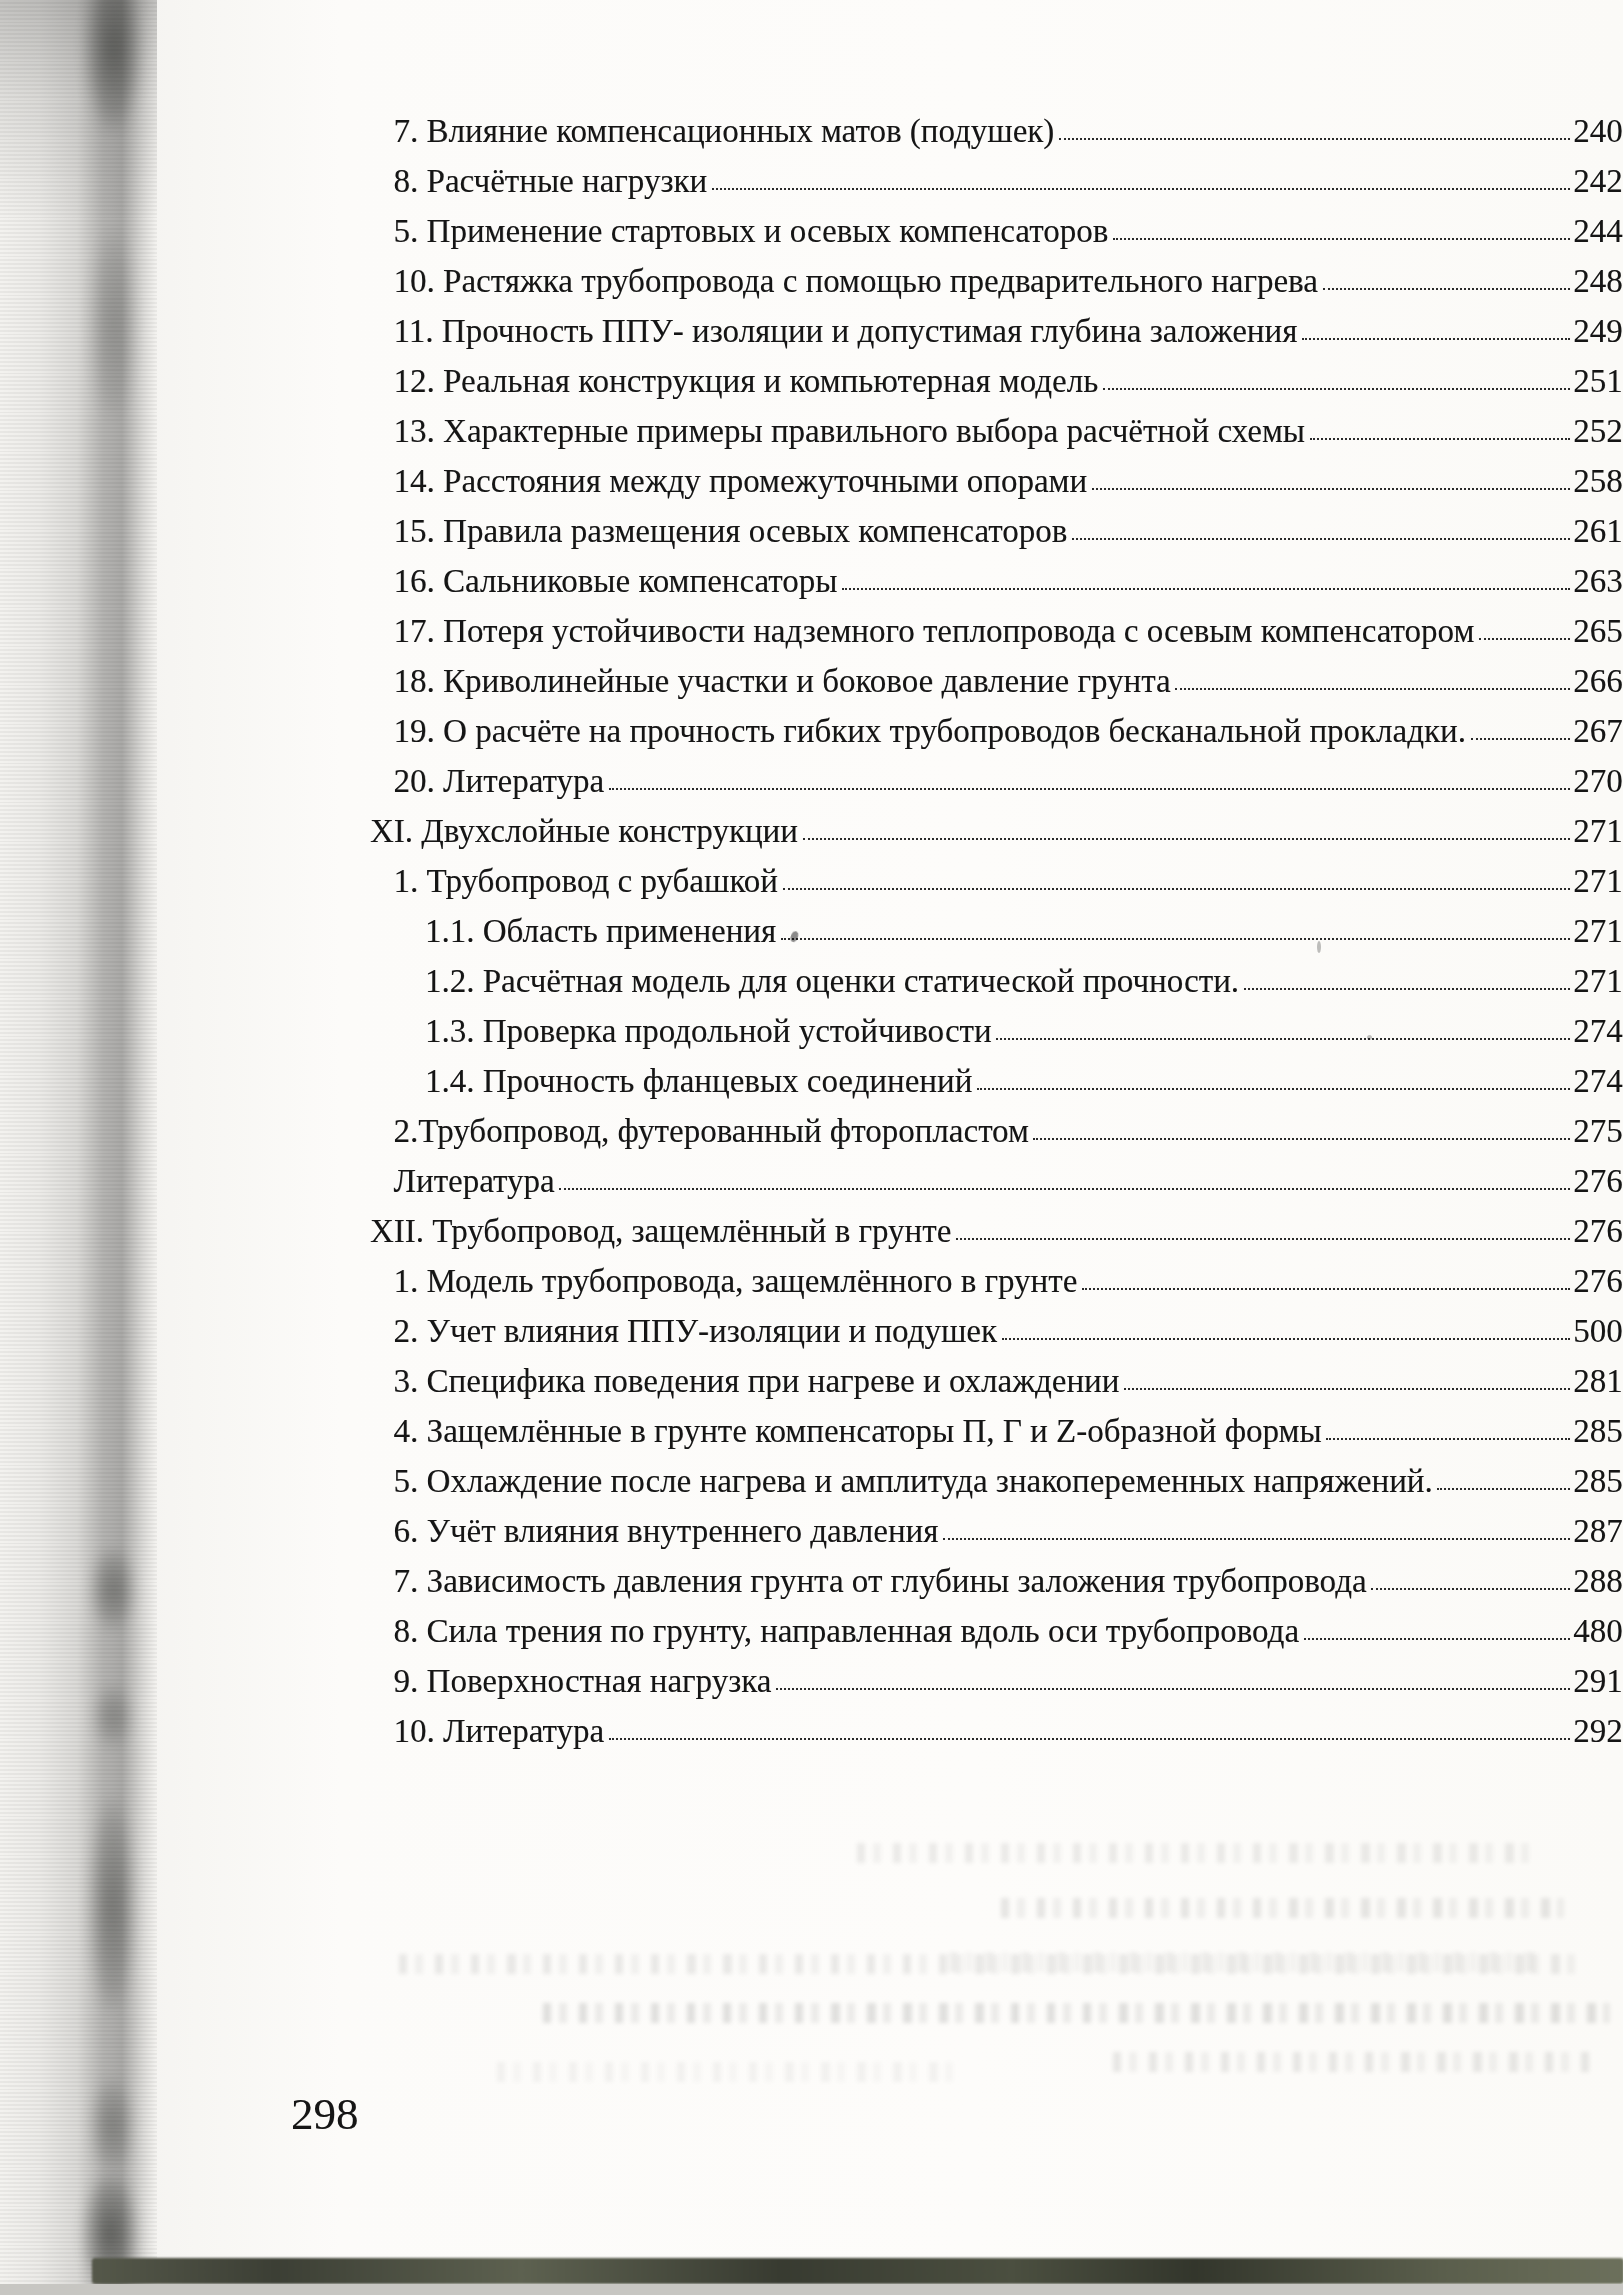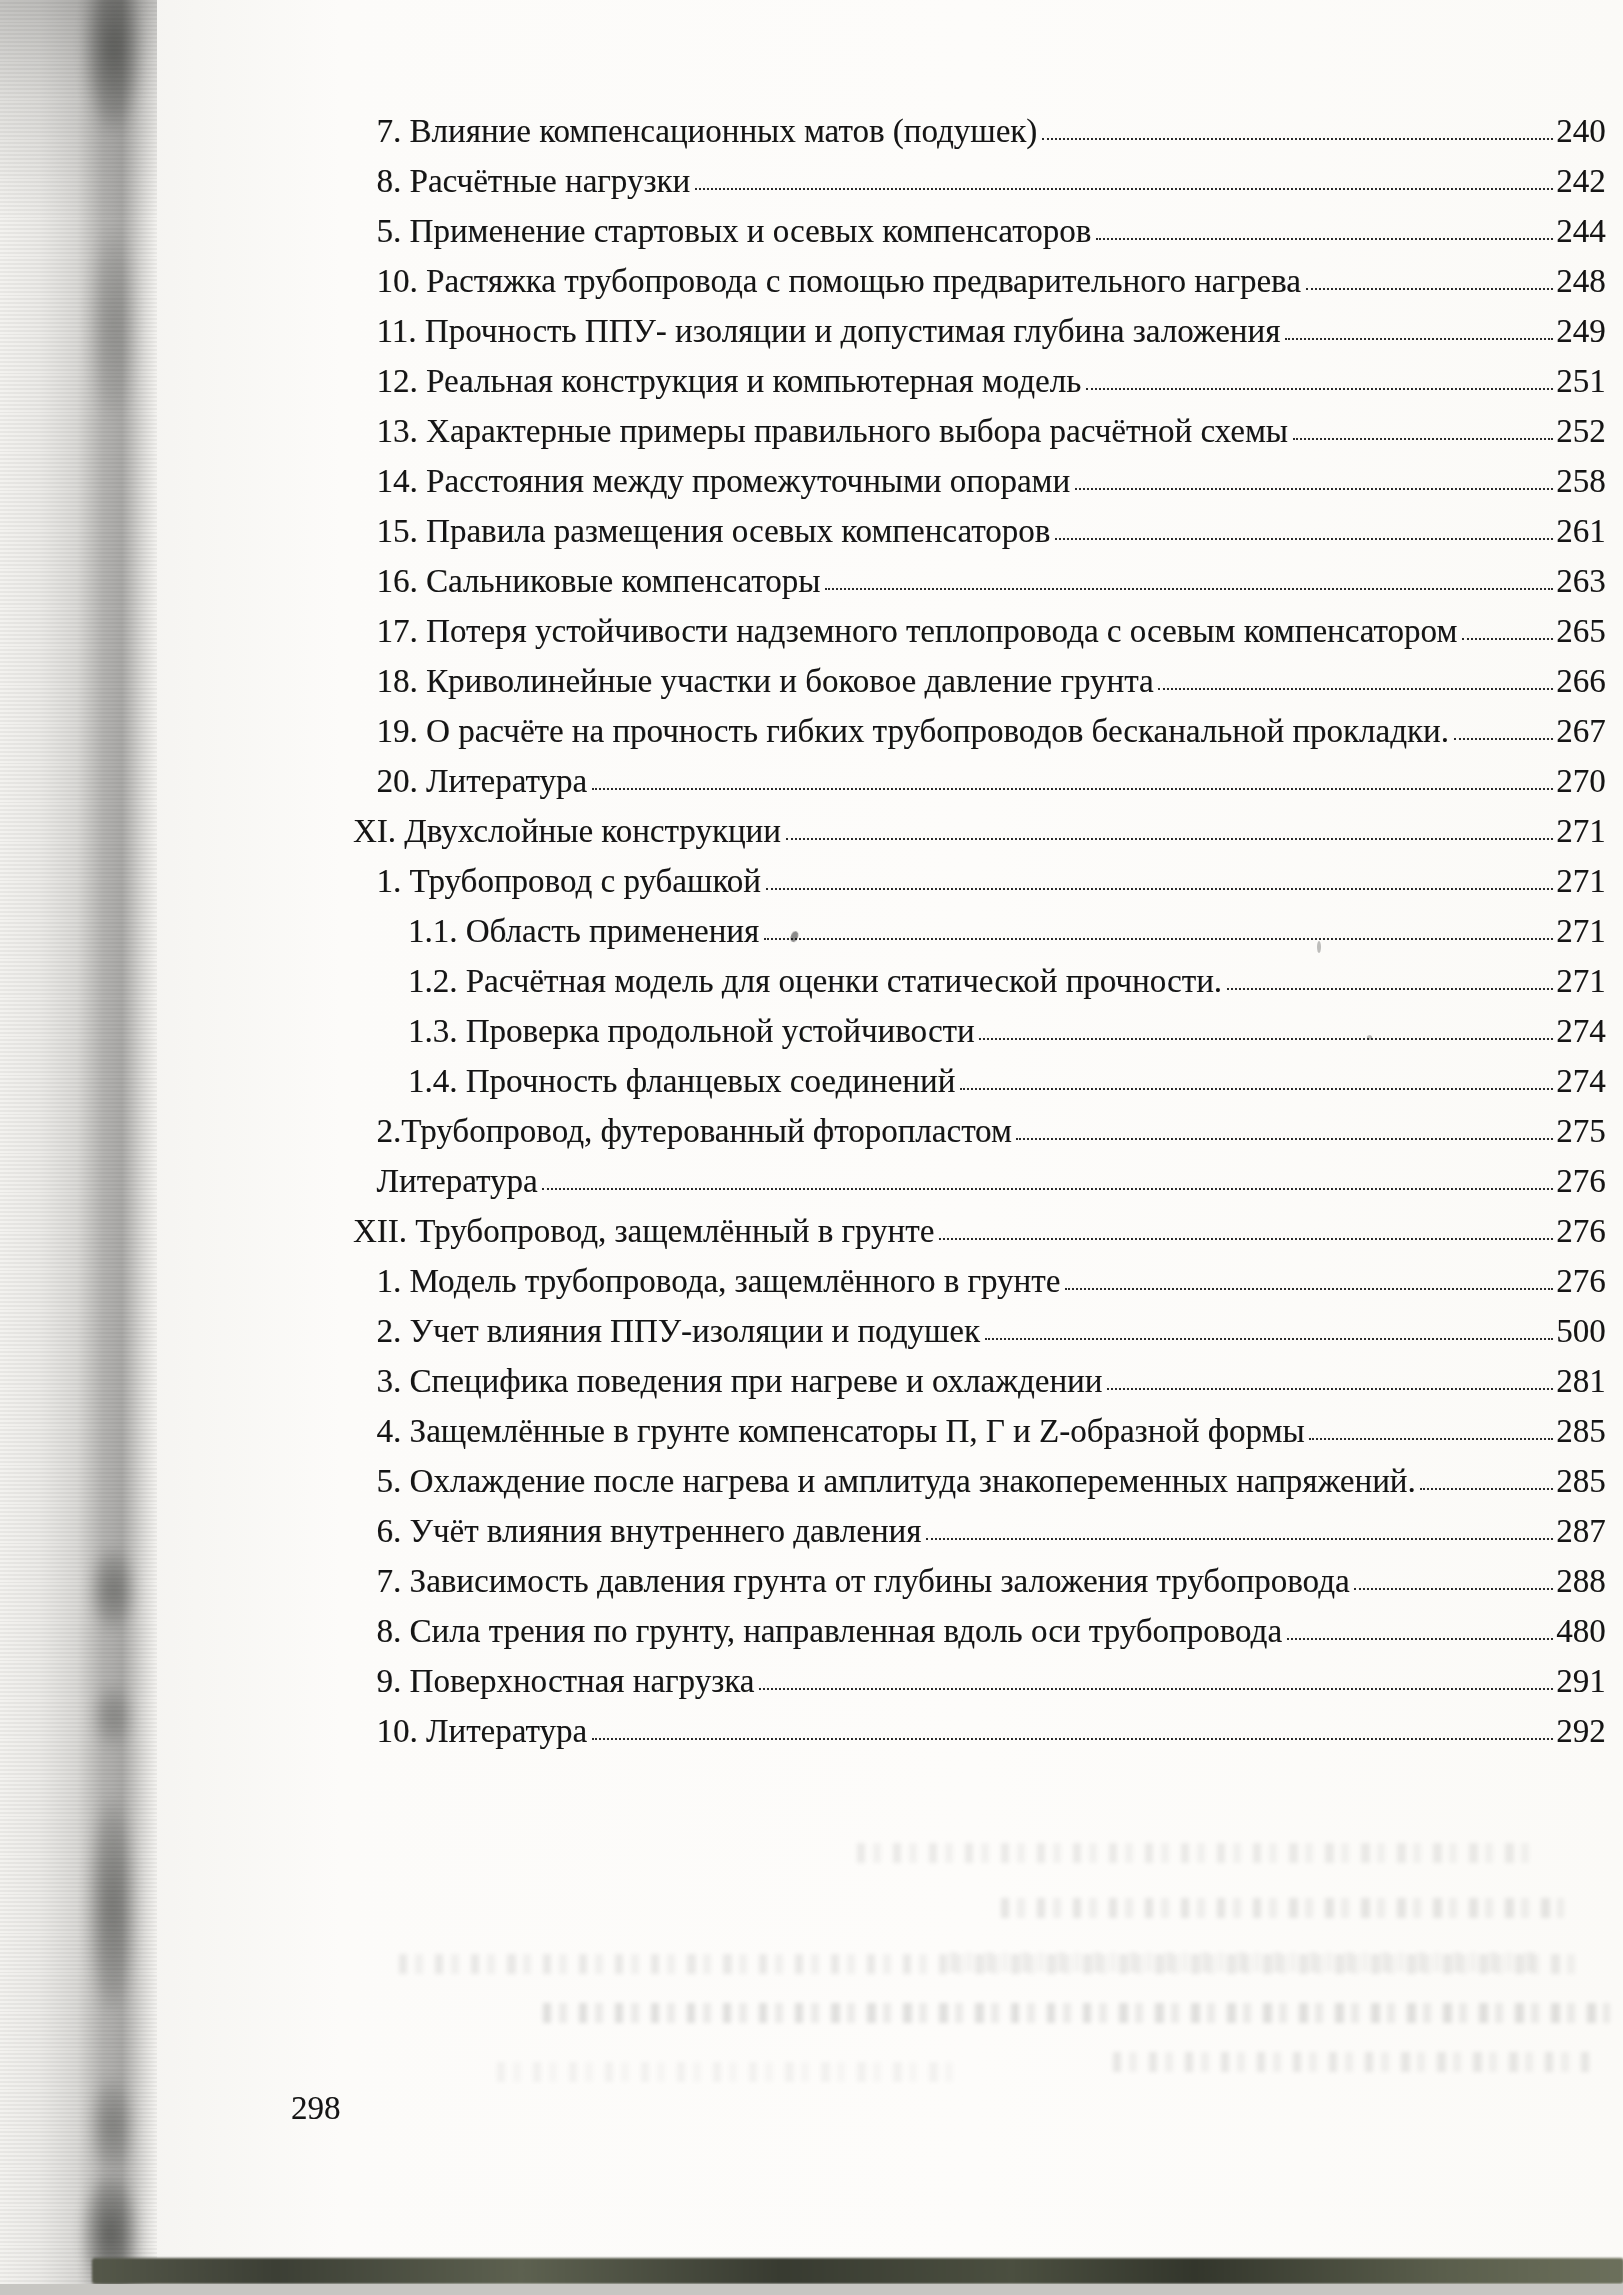--- a/index.html
+++ b/index.html
@@ -13,30 +13,30 @@
   .scan-edge{
     position:absolute;left:0;top:0;width:157px;height:2295px;
     background:
       linear-gradient(180deg,rgba(0,0,0,.20) 0px,rgba(0,0,0,.08) 98px,rgba(0,0,0,0) 223px),
       linear-gradient(90deg,rgba(0,0,0,0) 0px,rgba(0,0,0,.03) 39px,rgba(0,0,0,.10) 77px,rgba(0,0,0,.26) 103px,rgba(0,0,0,.30) 122px,rgba(0,0,0,.10) 143px,rgba(0,0,0,0) 156px),
       repeating-linear-gradient(180deg,#f3f2ef 0px,#f3f2ef 2px,#e8e7e4 2px,#e8e7e4 3.9px);
   }
   .blob{position:absolute;border-radius:50%;filter:blur(6.5px);
     background:radial-gradient(ellipse at center,rgba(20,22,18,.9) 0%,rgba(20,22,18,.35) 55%,rgba(20,22,18,0) 75%);}
   
-  .toc{position:absolute;left:353px;top:98px;width:1253px;}
+  .toc{position:absolute;left:370px;top:98px;width:1253px;}
   .toc-row{display:flex;align-items:flex-end;height:50px;font-size:33px;line-height:1;white-space:nowrap;}
   .toc-row .t{flex:0 0 auto;text-shadow:0.3px 0.3px 0.5px rgba(20,20,20,.35);}
   .toc-row .leader{flex:1 1 0;min-width:11.8px;border-bottom:2.6px dotted #2a2a2a;margin:0 2.6px 7.9px 4.6px;}
   .toc-row .p{flex:0 0 auto;min-width:50px;text-align:center;text-shadow:0.3px 0.3px 0.5px rgba(20,20,20,.35);}
   .lvl-chapter{margin-left:0;}
   .lvl-item{margin-left:23.6px;}
   .lvl-sub{margin-left:55px;}
   
-  .pagenum{position:absolute;left:291px;top:2092px;font-size:33px;line-height:1;text-shadow:0.3px 0.3px 0.5px rgba(20,20,20,.3);}
+  .pagenum{position:absolute;left:291px;top:2092px;font-size:45px;line-height:1;text-shadow:0.3px 0.3px 0.5px rgba(20,20,20,.3);}
   
   .ghost{position:absolute;height:19.6px;filter:blur(2px);
     background:repeating-linear-gradient(90deg,rgba(80,80,78,1) 0px,rgba(80,80,78,1) 8.5px,rgba(80,80,78,0) 8.5px,rgba(80,80,78,0) 15.7px,rgba(80,80,78,.6) 15.7px,rgba(80,80,78,.6) 23.6px,rgba(80,80,78,0) 23.6px,rgba(80,80,78,0) 36px);}
   
   .band{position:absolute;left:92px;top:2258px;width:1532px;height:26px;border-radius:3.3px;filter:blur(1px);
     background:linear-gradient(90deg,#55584a 0%,#3c3f35 12%,#5d6150 28%,#383b31 45%,#4b4f40 60%,#33362c 72%,#5a5e4c 88%,#6c705c 100%);}
   .bottomstrip{position:absolute;left:0;top:2284px;width:1623px;height:11.8px;background:#c7c6c2;}
   
   .speck{position:absolute;border-radius:50%;background:rgba(0,0,0,.45);filter:blur(0.7px);}
 </style>

